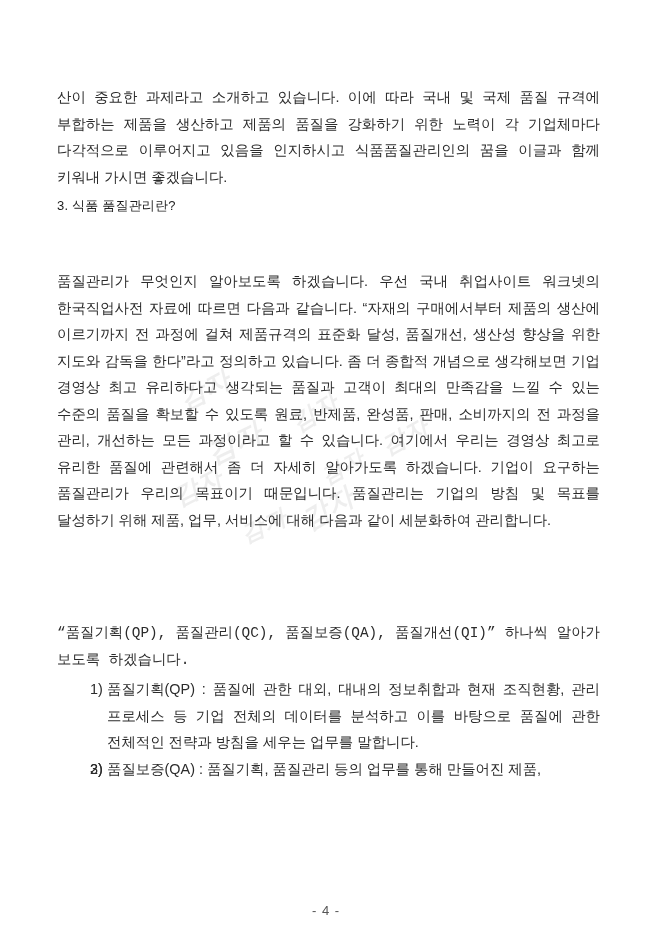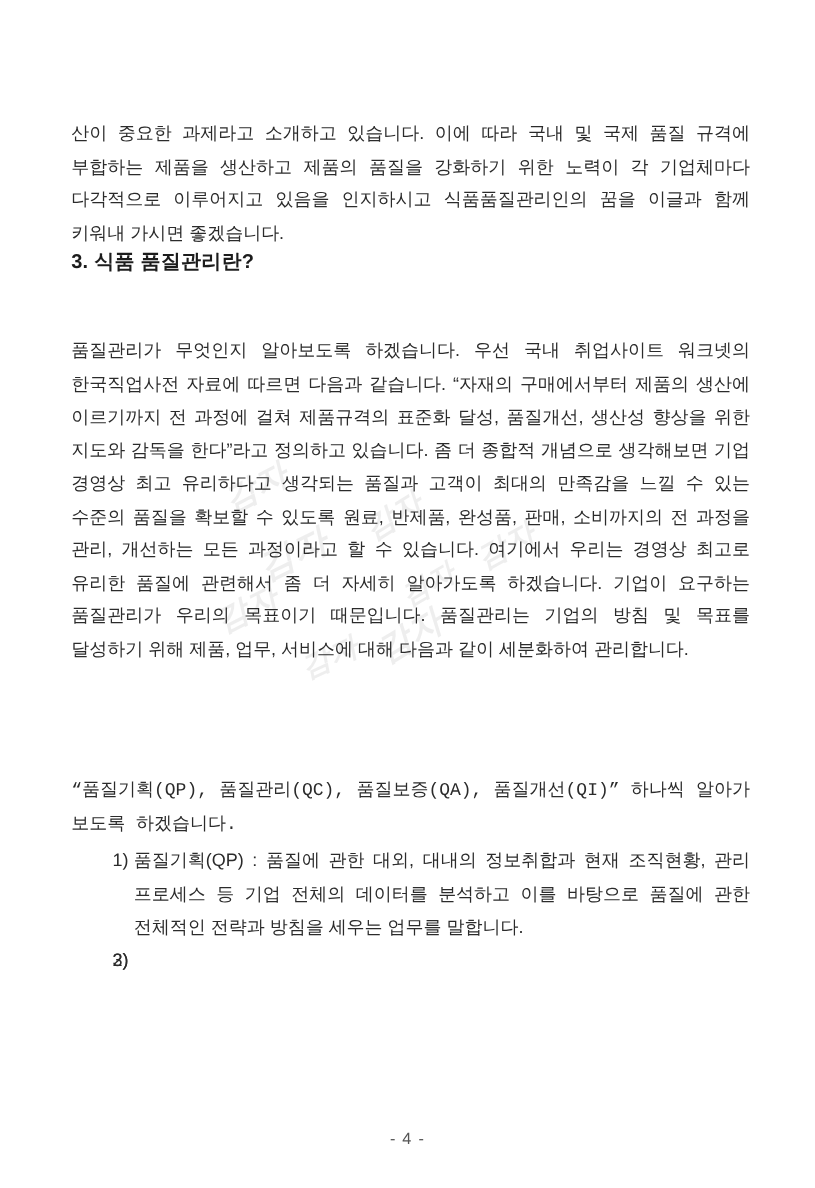--- a/index.html
+++ b/index.html
@@ -58,30 +58,30 @@
     left: 57px;
     width: 543px;
     font-size: 14.4px;
     line-height: 26.5px;
     text-align: justify;
     text-justify: inter-character;
     word-break: keep-all;
     color: #2b2b2b;
   }
 
-  .block-intro   { top: 53px; margin-top: 41px; }
+  .block-intro   { top: 43px; margin-top: 41px; }
   .block-lead    { top: 254px; }
   .block-terms   { top: 606px; font-family: Liberation Mono, monospace; }
 
   .section-heading {
     position: absolute;
     left: 57px;
     top: 186px;
-    font-size: 16px;
-    font-weight: 700;
+    font-size: 13px;
+    font-weight: 400;
     color: #1c1c1c;
     letter-spacing: 0.2px;
     word-break: keep-all;
   }
 
   .list-wrap {
     position: absolute;
     left: 57px;
     top: 676px;
     width: 543px;
@@ -151,20 +151,21 @@
         <span class="list-marker">1)</span>
         <span>품질기획(QP) : 품질에 관한 대외, 대내의 정보취합과 현재 조직현황, 관리 프로세스 등 기업 전체의 데이터를 분석하고 이를 바탕으로 품질에 관한 전체적인 전략과 방침을 세우는 업무를 말합니다.</span>
       </div>
 
       <div class="list-item">
         <span class="list-marker">2)</span>
       </div>
 
       <div class="list-item">
         <span class="list-marker">3)</span>
+        <span>품질보증(QA) : 품질기획, 품질관리 등의 업무를 통해 만들어진 제품,</span>
       </div>
 
     </div>
 
     <div class="page-number">- 4 -</div>
 
   </div>
 </div>
 
 </body></html>

